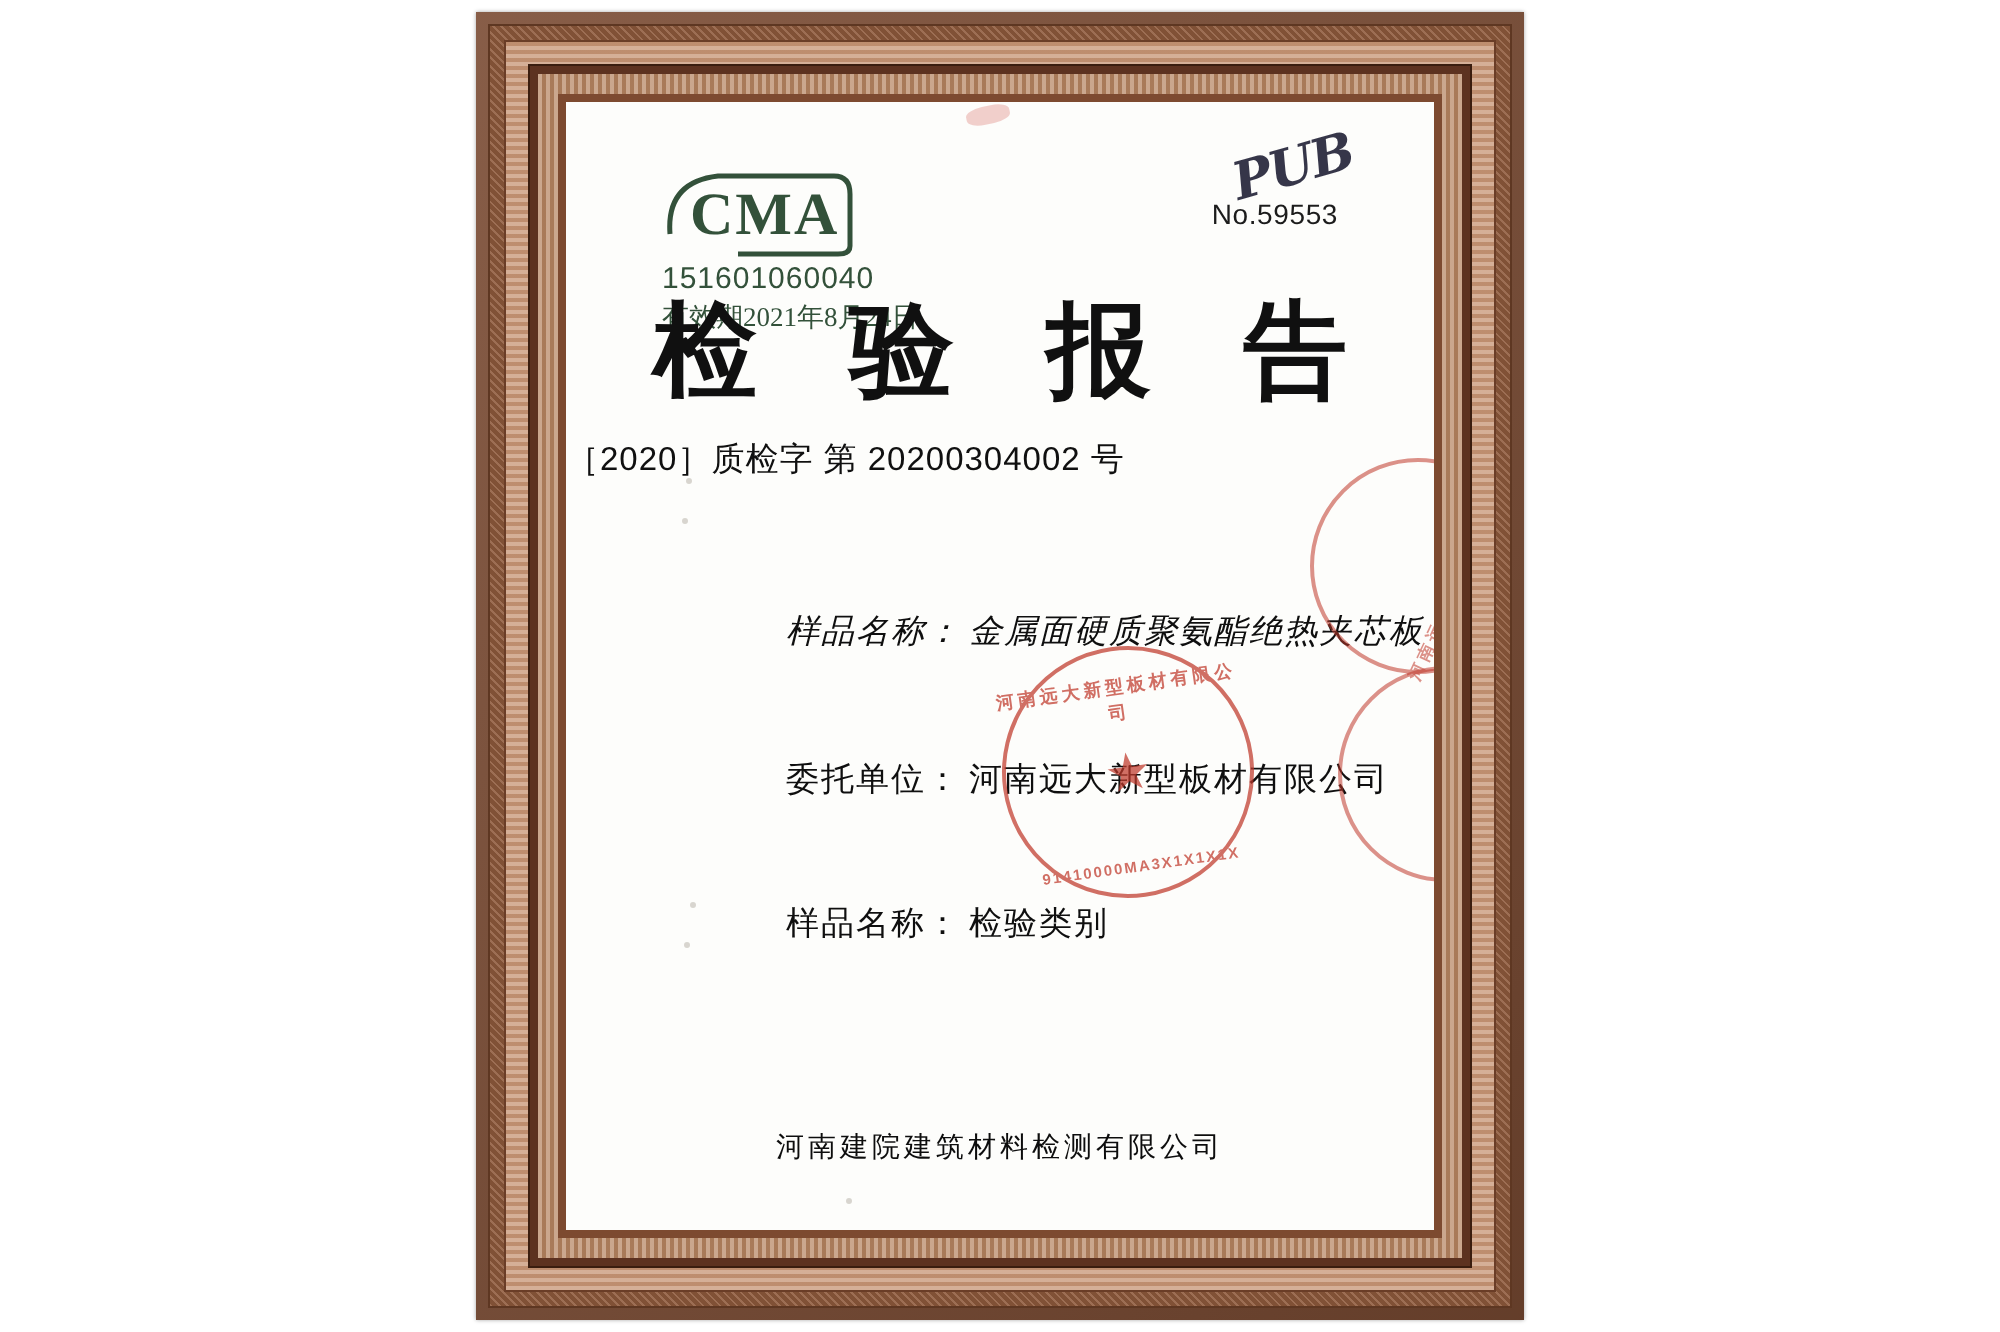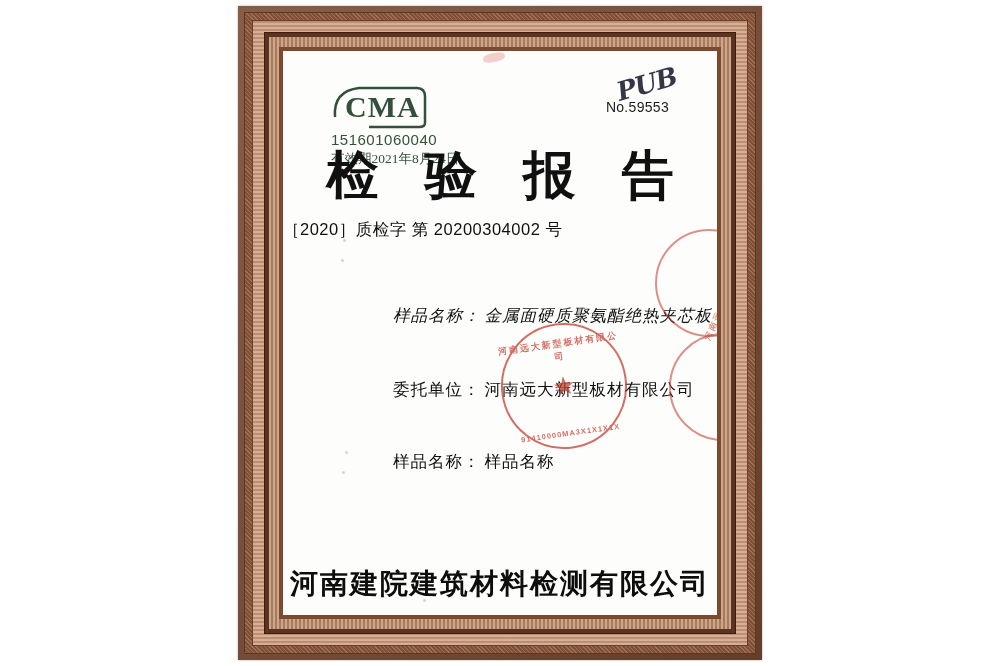--- a/index.html
+++ b/index.html
@@ -192,22 +192,22 @@
   #row-sample  { top: 254px; font-style: italic; }
   #row-client  { top: 328px; }
   #row-type    { top: 400px; }
 
   
   #org-name {
     position: absolute;
     left: 0; right: 0;
     top: 514px;
     text-align: center;
-    font-size: 28px;
-    font-weight: bold;
+    font-size: 14px;
+    font-weight: normal;
     letter-spacing: 2px;
     color: #0d0d0d;
   }
 
   
   .seal {
     position: absolute;
     border-radius: 50%;
     border: 2.5px solid #c0392b;
     color: #c0392b;
@@ -317,21 +317,21 @@
       <div id="main-title">检 验 报 告</div>
       <div id="sub-title">［2020］质检字  第 20200304002 号</div>
 
       <div class="field-row" id="row-sample">
         <span class="field-label">样品名称：</span><span class="field-value">金属面硬质聚氨酯绝热夹芯板</span>
       </div>
       <div class="field-row" id="row-client">
         <span class="field-label">委托单位：</span><span class="field-value">河南远大新型板材有限公司</span>
       </div>
       <div class="field-row" id="row-type">
-        <span class="field-label">样品名称：</span><span class="field-value">样品名称</span>
+        <span class="field-label">样品名称：</span><span class="field-value">检验类别</span>
       </div>
 
       <div id="org-name">河南建院建筑材料检测有限公司</div>
 
       <div class="seal" id="seal-main">
         <div class="seal-arc-top">河南远大新型板材有限公司</div>
         <div class="seal-star">★</div>
         <div class="seal-arc-bottom">91410000MA3X1X1X1X</div>
       </div>
 

